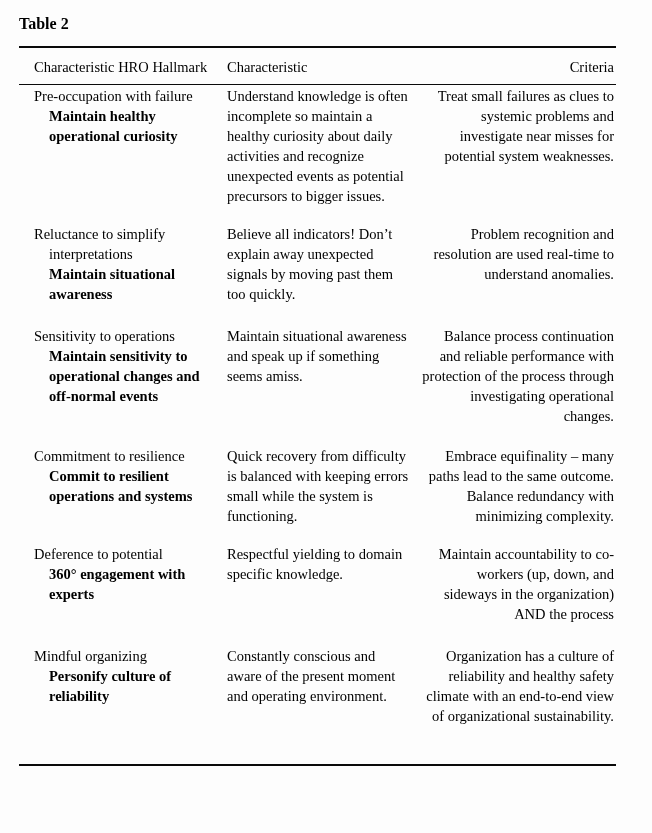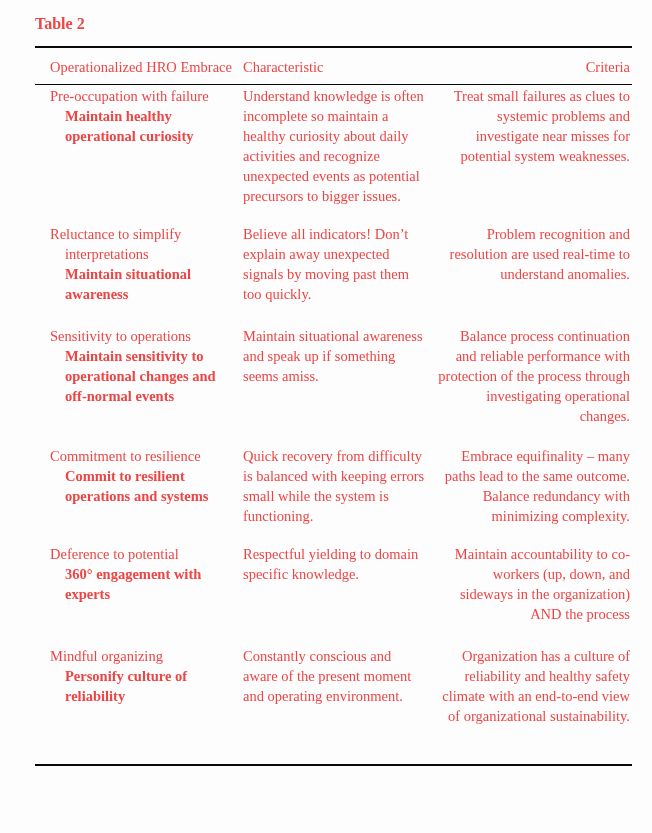--- a/index.html
+++ b/index.html
@@ -5,25 +5,25 @@
   html, body {
     margin: 0;
     padding: 0;
     background: #fdfdfd;
   }
   .page {
     position: relative;
     width: 652px;
     height: 833px;
     box-sizing: border-box;
-    padding: 13px 20px 0 35px;
+    padding: 13px 20px 0 19px;
     background: #fdfdfd;
     overflow: hidden;
     font-family: "Liberation Serif", "DejaVu Serif", serif;
-    color: #ef4444;
+    color: #000000;
   }
   .tbl-label {
     font-weight: bold;
     font-size: 16px;
     line-height: 21px;
   }
   .tbl-caption {
     font-size: 16px;
     line-height: 22px;
     margin-top: 2px;
@@ -78,21 +78,21 @@
   <div class="tbl-label">Table 2</div>
 
   <table class="hro">
     <colgroup>
       <col class="c1">
         <col class="c2">
         <col class="c3">
     </colgroup>
     <thead>
       <tr>
-        <th class="first">Operationalized HRO Embrace</th>
+        <th class="first">Characteristic HRO Hallmark</th>
         <th>Characteristic</th>
         <th class="last">Criteria</th>
       </tr>
     </thead>
     <tbody>
       <tr class="r0">
         <td class="first">
           <div class="hname">Pre-occupation with failure</div>
           <div class="hbold">Maintain healthy operational curiosity</div>
         </td>

